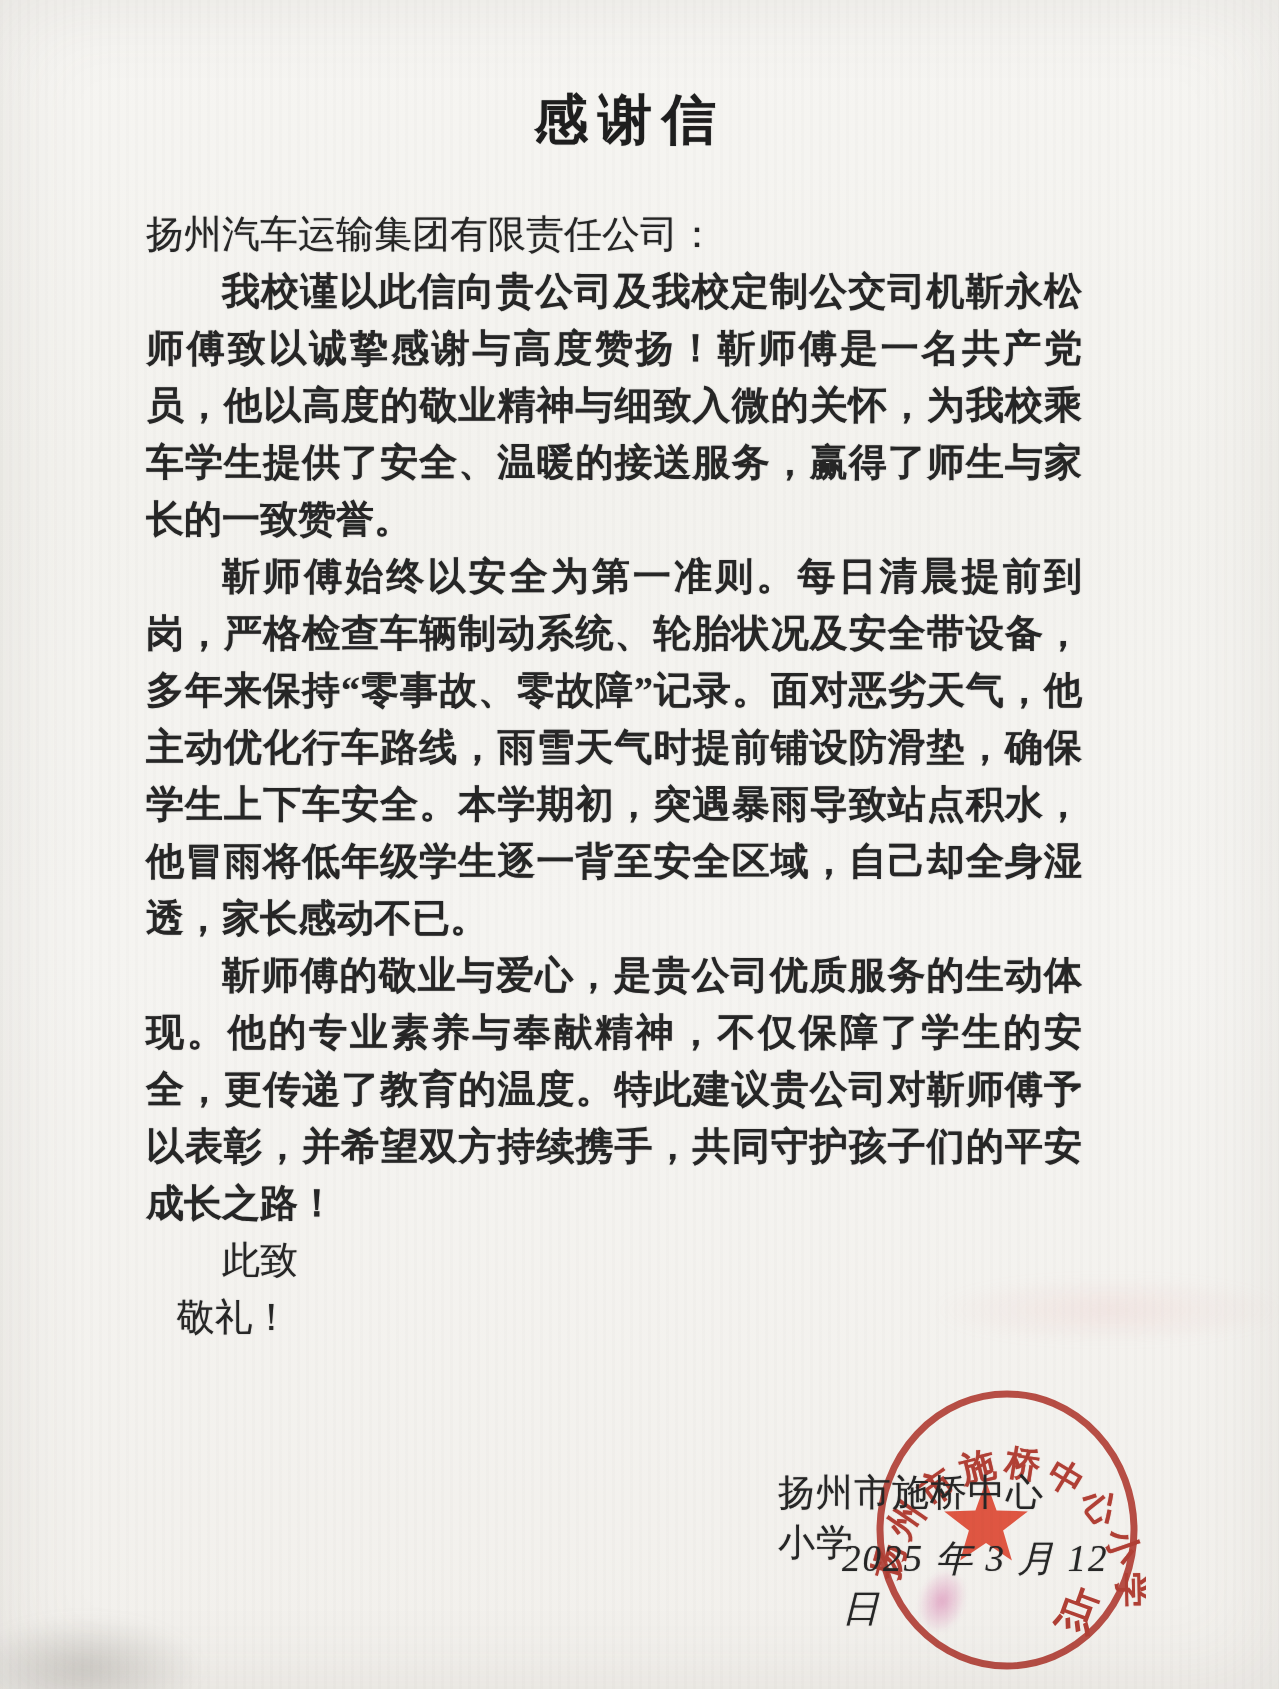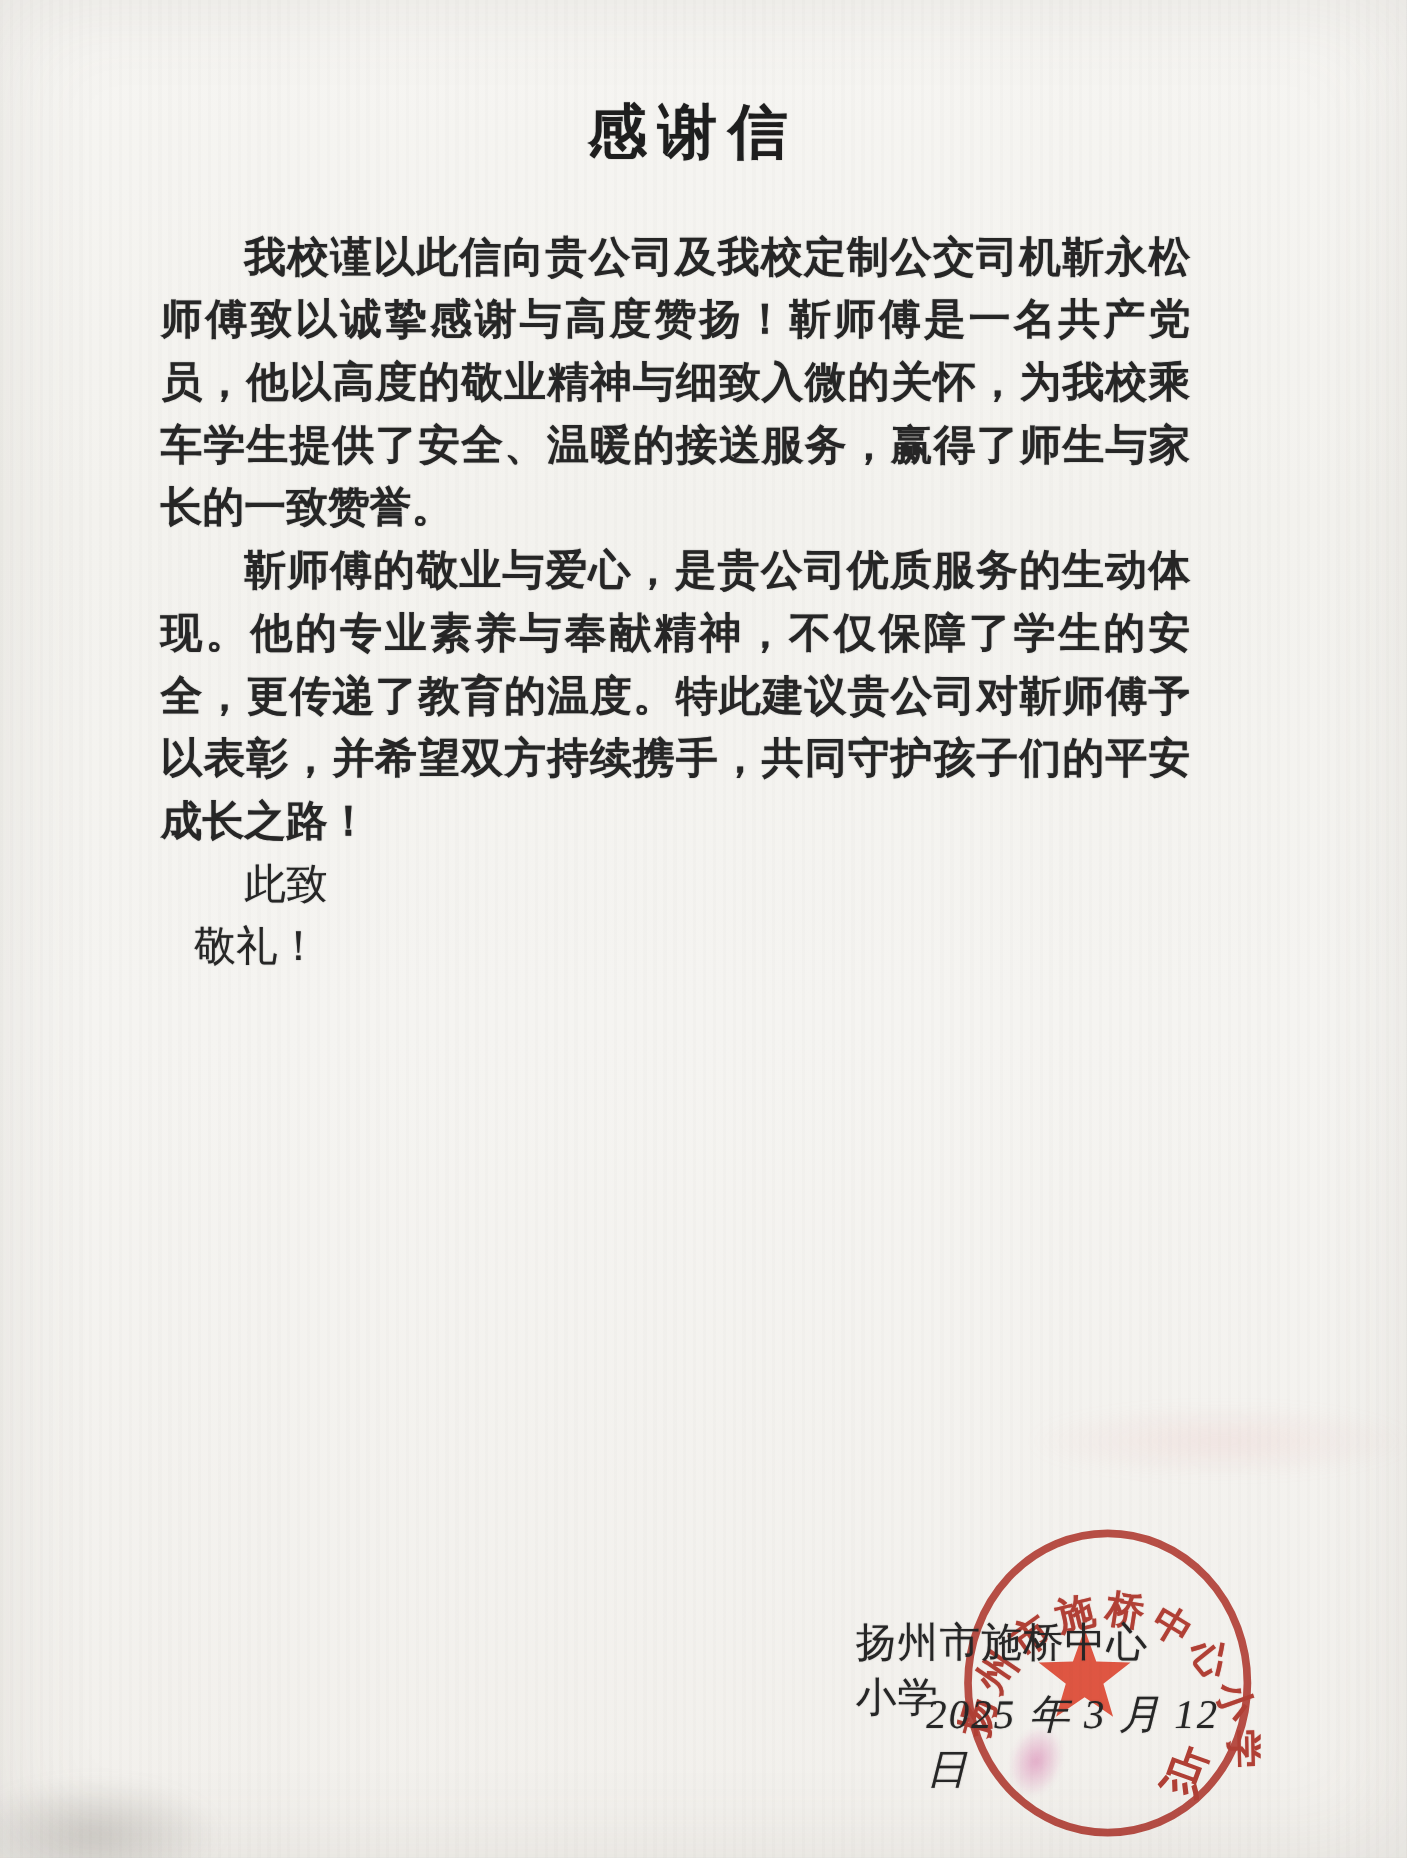--- a/index.html
+++ b/index.html
@@ -77,21 +77,23 @@
   }
 </style>
 </head>
 <body>
 
 <div class="page">
 
   <div class="doc-title">感谢信</div>
 
   <div class="letter-body">
+    <p class="salutation">扬州汽车运输集团有限责任公司：</p>
     <p class="para">我校谨以此信向贵公司及我校定制公交司机靳永松师傅致以诚挚感谢与高度赞扬！靳师傅是一名共产党员，他以高度的敬业精神与细致入微的关怀，为我校乘车学生提供了安全、温暖的接送服务，赢得了师生与家长的一致赞誉。</p>
+    <p class="para">靳师傅始终以安全为第一准则。每日清晨提前到岗，严格检查车辆制动系统、轮胎状况及安全带设备，多年来保持“零事故、零故障”记录。面对恶劣天气，他主动优化行车路线，雨雪天气时提前铺设防滑垫，确保学生上下车安全。本学期初，突遇暴雨导致站点积水，他冒雨将低年级学生逐一背至安全区域，自己却全身湿透，家长感动不已。</p>
     <p class="para">靳师傅的敬业与爱心，是贵公司优质服务的生动体现。他的专业素养与奉献精神，不仅保障了学生的安全，更传递了教育的温度。特此建议贵公司对靳师傅予以表彰，并希望双方持续携手，共同守护孩子们的平安成长之路！</p>
     <p class="cizhi">此致</p>
     <p class="jingli">敬礼！</p>
   </div>
 
   <div class="signature-line">扬州市施桥中心小学</div>
   <div class="date-line">2025 年 3 月 12 日</div>
 
   <div class="smudge-pink-band"></div>
   <div class="smudge-grey"></div>

